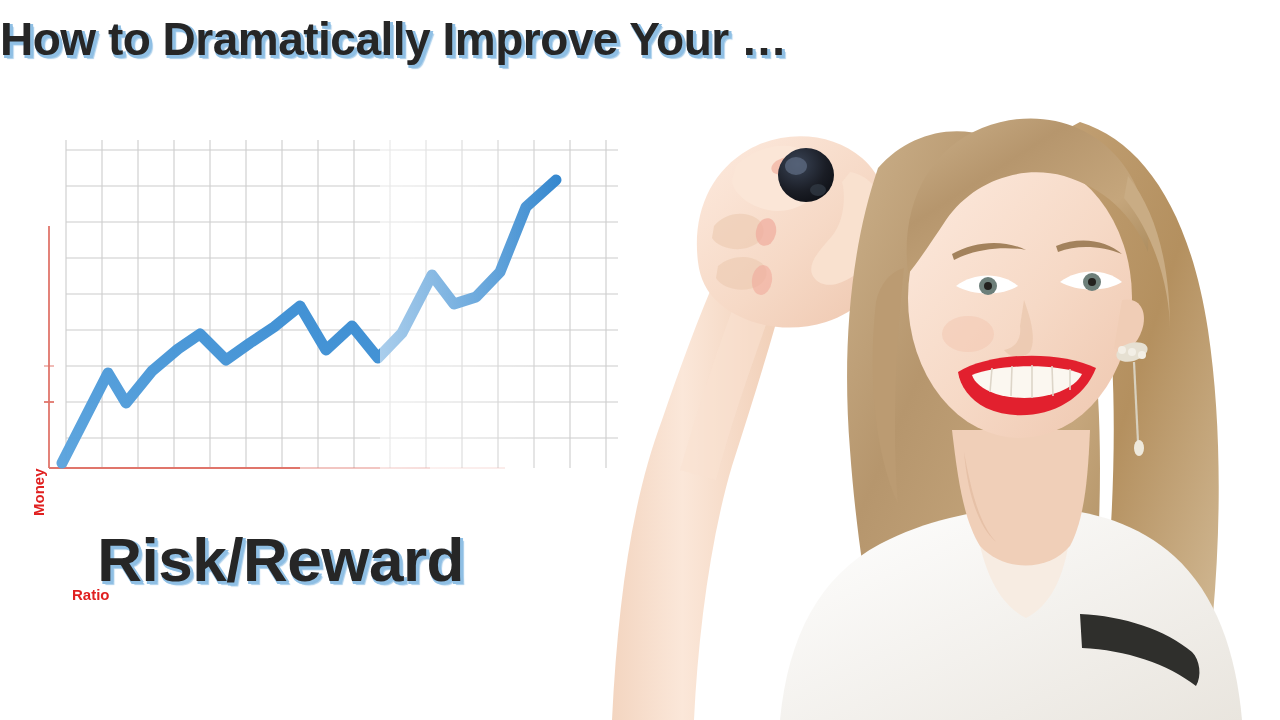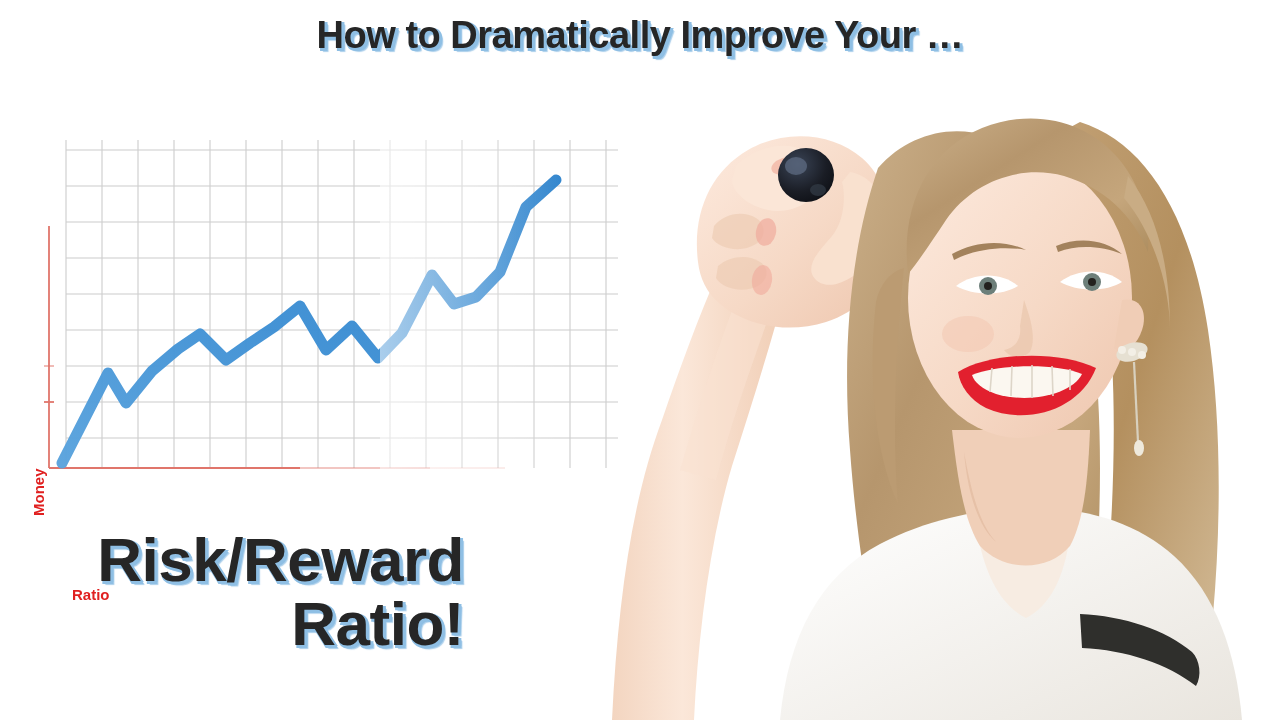--- a/index.html
+++ b/index.html
@@ -16,24 +16,23 @@
     background: #ffffff;
     font-family: "Liberation Sans", sans-serif;
   }
 
   
   .headline {
     position: absolute;
     left: 0;
     top: 16px;
     width: 1280px;
-    text-align: center;
     font-family: "Liberation Sans", sans-serif;
     font-weight: bold;
-    font-size: 38px;
+    font-size: 46px;
     line-height: 1.0;
     letter-spacing: -0.5px;
     color: #262626;
     white-space: nowrap;
     text-shadow:
        2px 2px 0 #8fbfe4,
        3px 3px 0 #8fbfe4,
        1px 3px 0 #8fbfe4,
        3px 1px 0 #8fbfe4,
        4px 4px 1px rgba(143,191,228,0.75);
@@ -343,16 +342,15 @@
       </g>
 
       <rect x="0" y="0" width="180" height="720" fill="url(#fadeLeft)" opacity="0.55"></rect>
     </svg>
   </div>
 
   <div class="headline">How to Dramatically Improve Your …</div>
 
   <div class="subhead">
     <span class="ln">Risk/Reward</span>
-    <span class="ln">Ratio!</span>
   </div>
 
 </div>
 
 </body></html>

